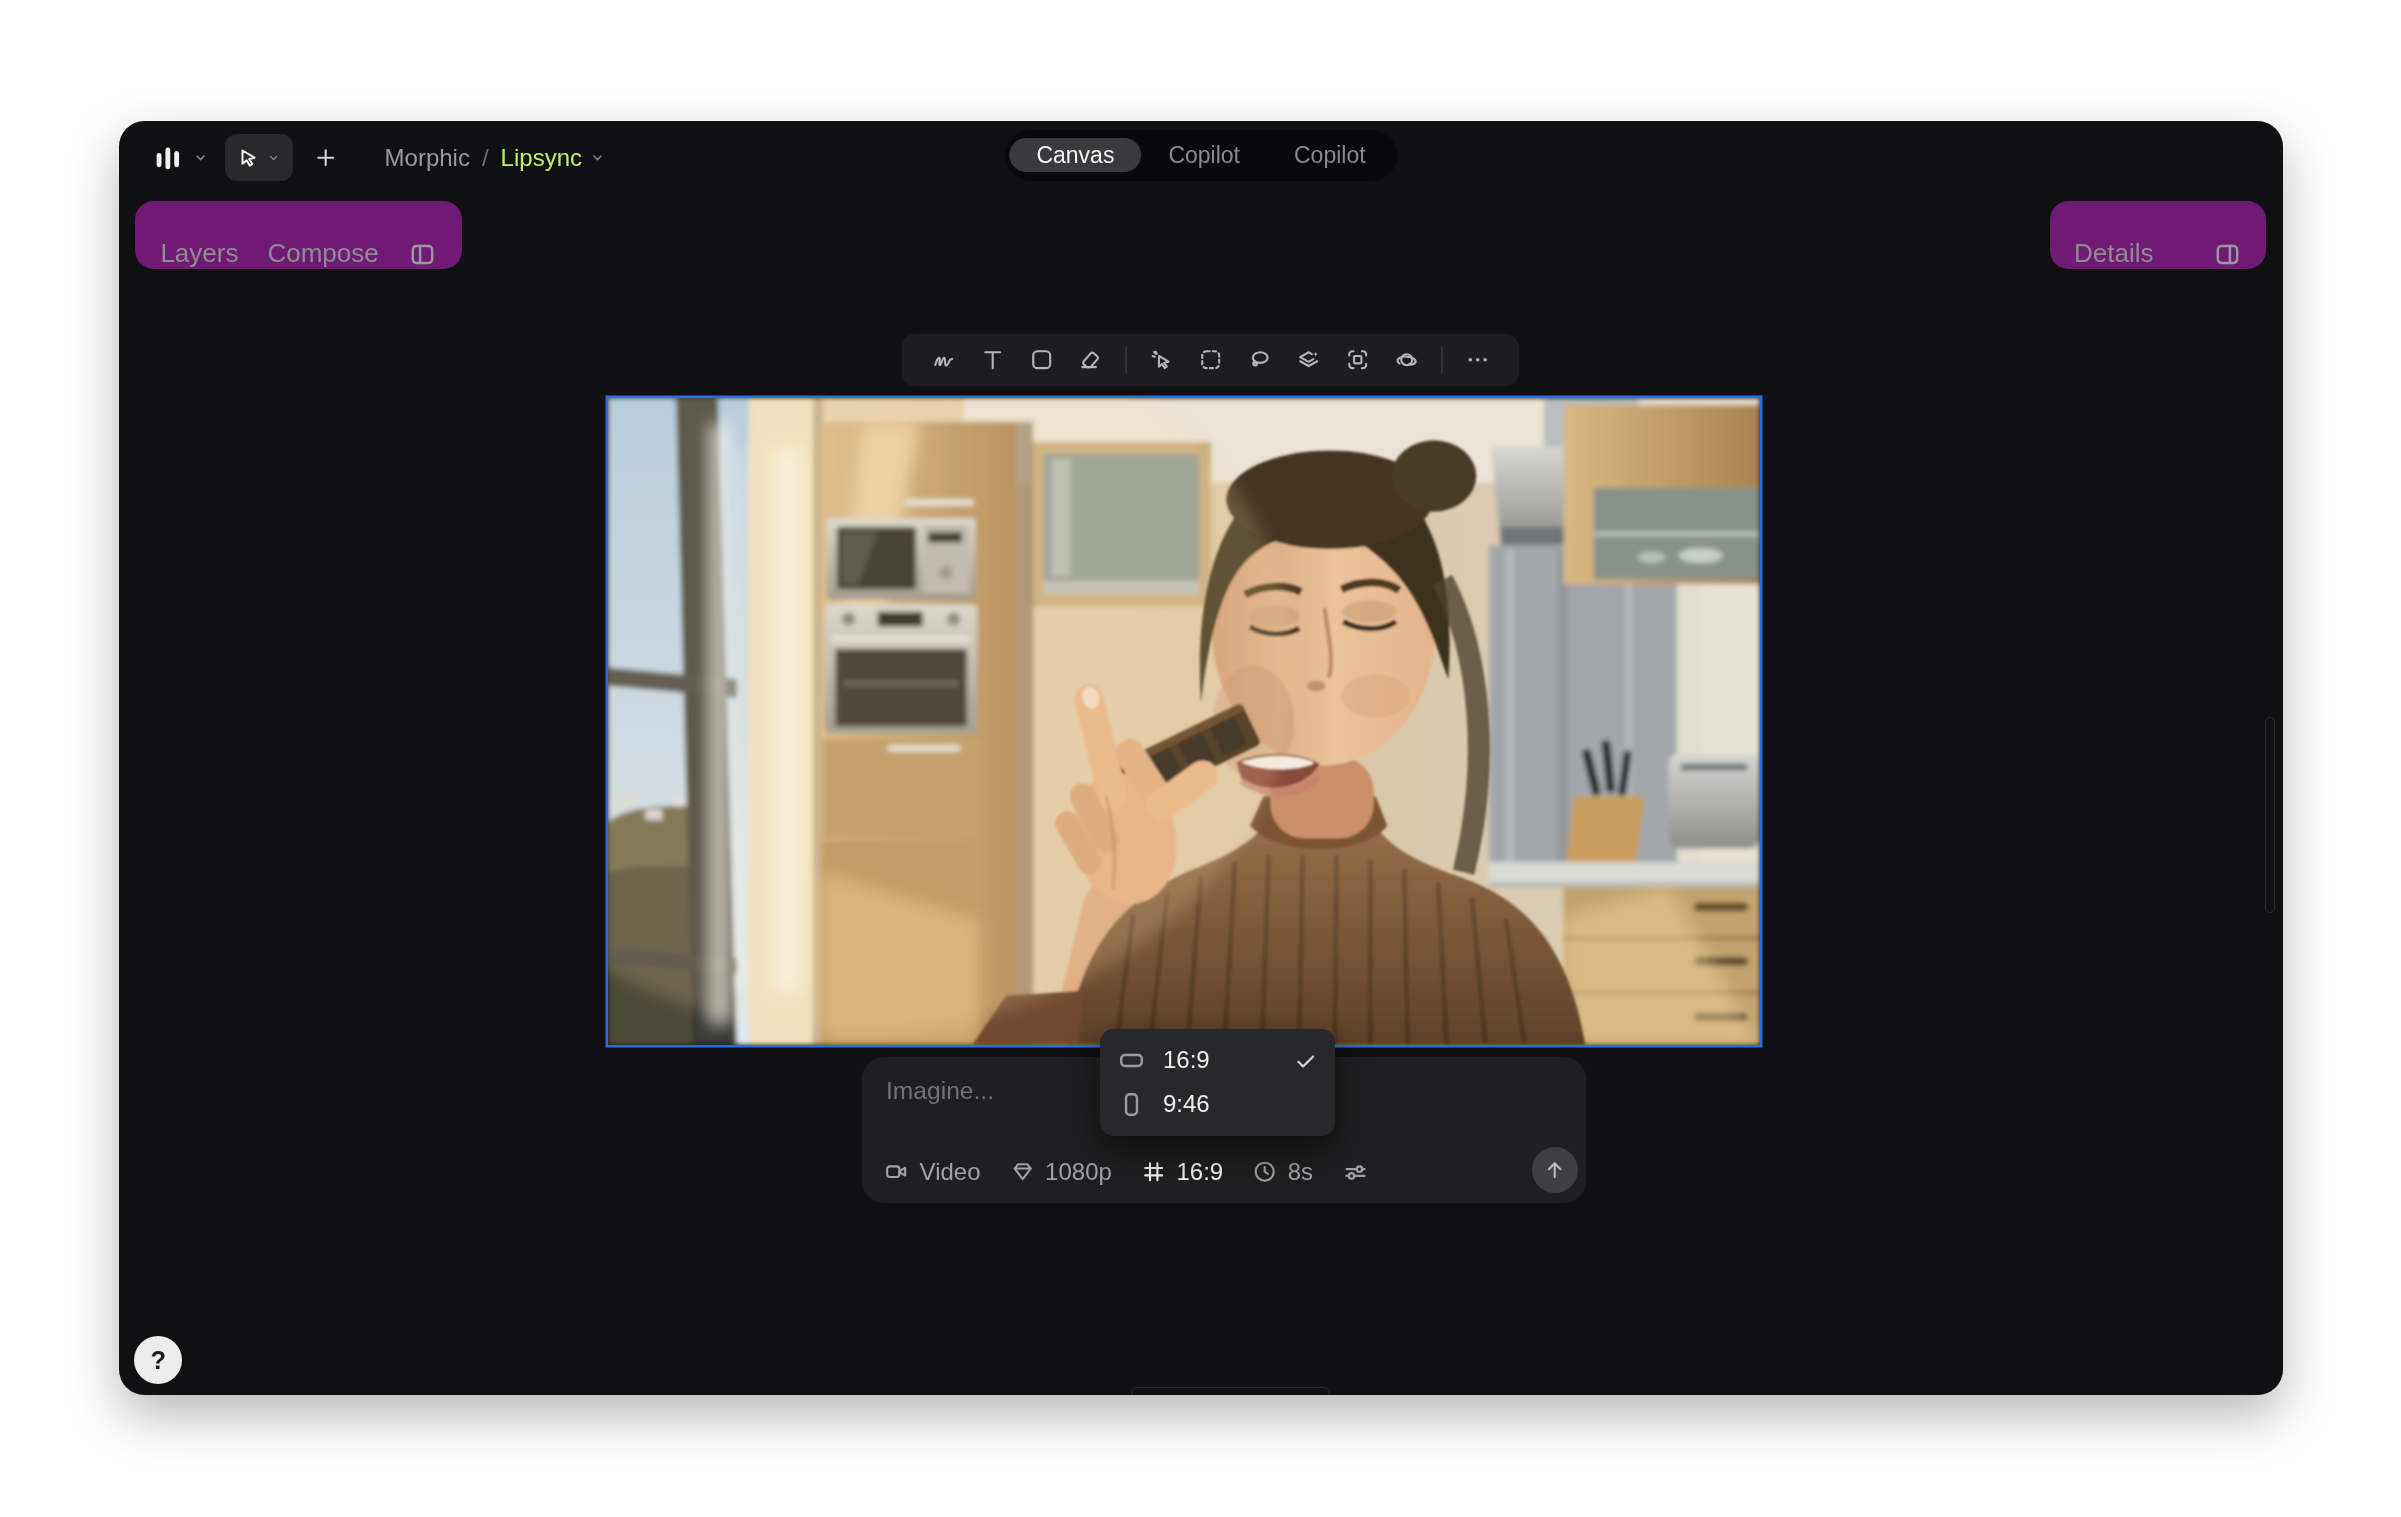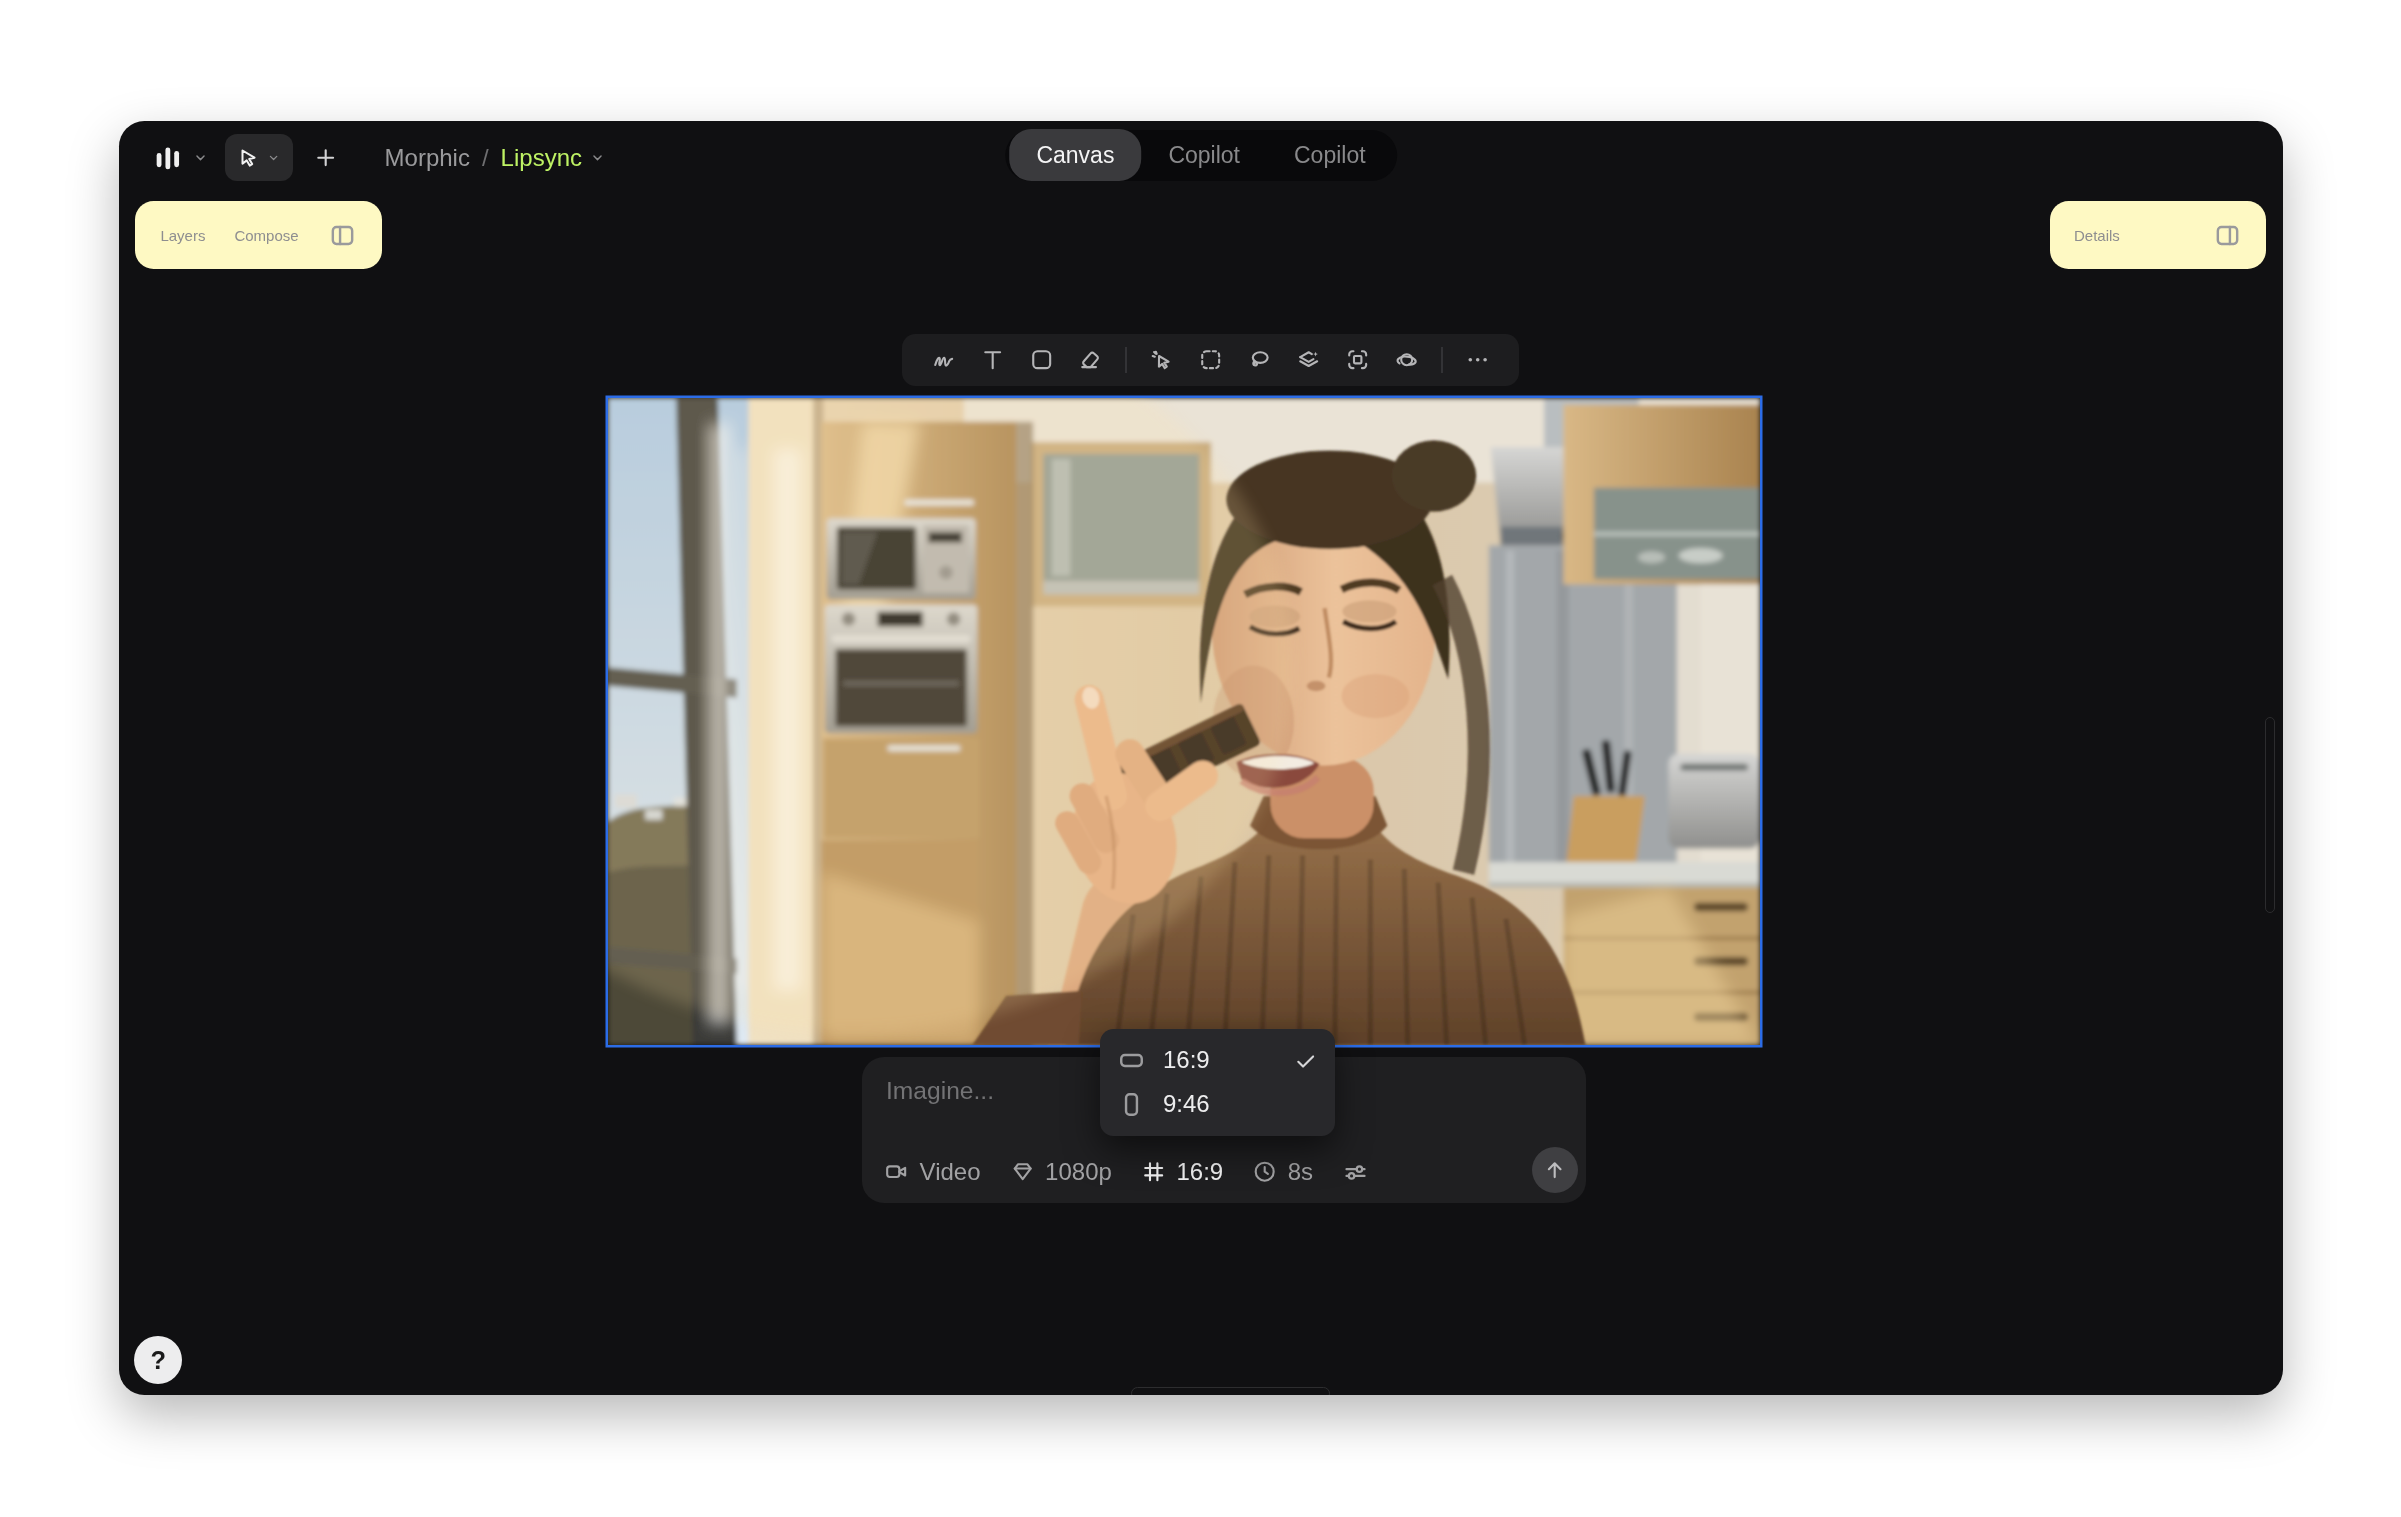--- a/index.html
+++ b/index.html
@@ -13,24 +13,24 @@
   .hdr-left { position:absolute; left:29px; top:12px; height:49px; display:flex; align-items:center; gap:12px; z-index:40; }
   .logo-btn { display:flex; align-items:center; gap:6.8px; padding:5.1px 3.4px; border-radius:10.2px; cursor:pointer; }
   .tool-btn { width:68px; height:47px; background:#29292b; border-radius:12px; display:flex; align-items:center; justify-content:center; gap:5.1px; cursor:pointer; }
   .plus-btn { width:42px; height:47px; display:flex; align-items:center; justify-content:center; cursor:pointer; }
   .crumbs { display:flex; align-items:center; gap:12px; font-size:24px; margin-left:26px; }
   .crumb-app { color:#9a9a9c; }
   .crumb-sep { color:#6e6e70; }
   .crumb-proj { color:#bef264; display:flex; align-items:center; gap:6.8px; cursor:pointer; }
   
   .tabs { position:absolute; left:50%; top:8.5px; transform:translateX(-50%); height:51px; background:#séance; background:#09090b; border-radius:27px; display:flex; align-items:center; padding:4.2px; z-index:40; }
-  .tab { height:52px; border-radius:22px; padding:0 27px; display:flex; align-items:center; font-size:23px; color:#89898b; cursor:pointer; white-space:nowrap; }
+  .tab { height:34px; border-radius:22px; padding:0 27px; display:flex; align-items:center; font-size:23px; color:#89898b; cursor:pointer; white-space:nowrap; }
   .tab.active { background:#3a3a3d; color:#f4f4f5; }
   
-  .pill { position:absolute; height:68px; background:#fef9c3; border-radius:18.6px; display:flex; align-items:center; font-size:15px; color:#8e8e90; z-index:40; }
+  .pill { position:absolute; height:68px; background:#701a75; border-radius:18.6px; display:flex; align-items:flex-end; font-size:26px; color:#8e8e90; z-index:40; }
   .pill-left { left:16px; top:80px; padding:0 25.4px; gap:29px; }
   .pill-right { right:17px; top:80px; width:216px; padding:0 24px; justify-content:space-between; }
   .pill .lbl { cursor:pointer; }
   .pill .picon { cursor:pointer; display:flex; }
   
   .toolbar { position:absolute; left:783px; top:213px; height:52px; background:#1d1d1f; border-radius:13.5px; display:flex; align-items:center; padding:0 17px; z-index:40; }
   .tbtn { width:49px; height:52px; display:flex; align-items:center; justify-content:center; cursor:pointer; color:#b5b5b7; }
   .tdiv { width:1.7px; height:25.4px; background:#333336; margin:0 10.2px; }
   
   .canvas-img {

